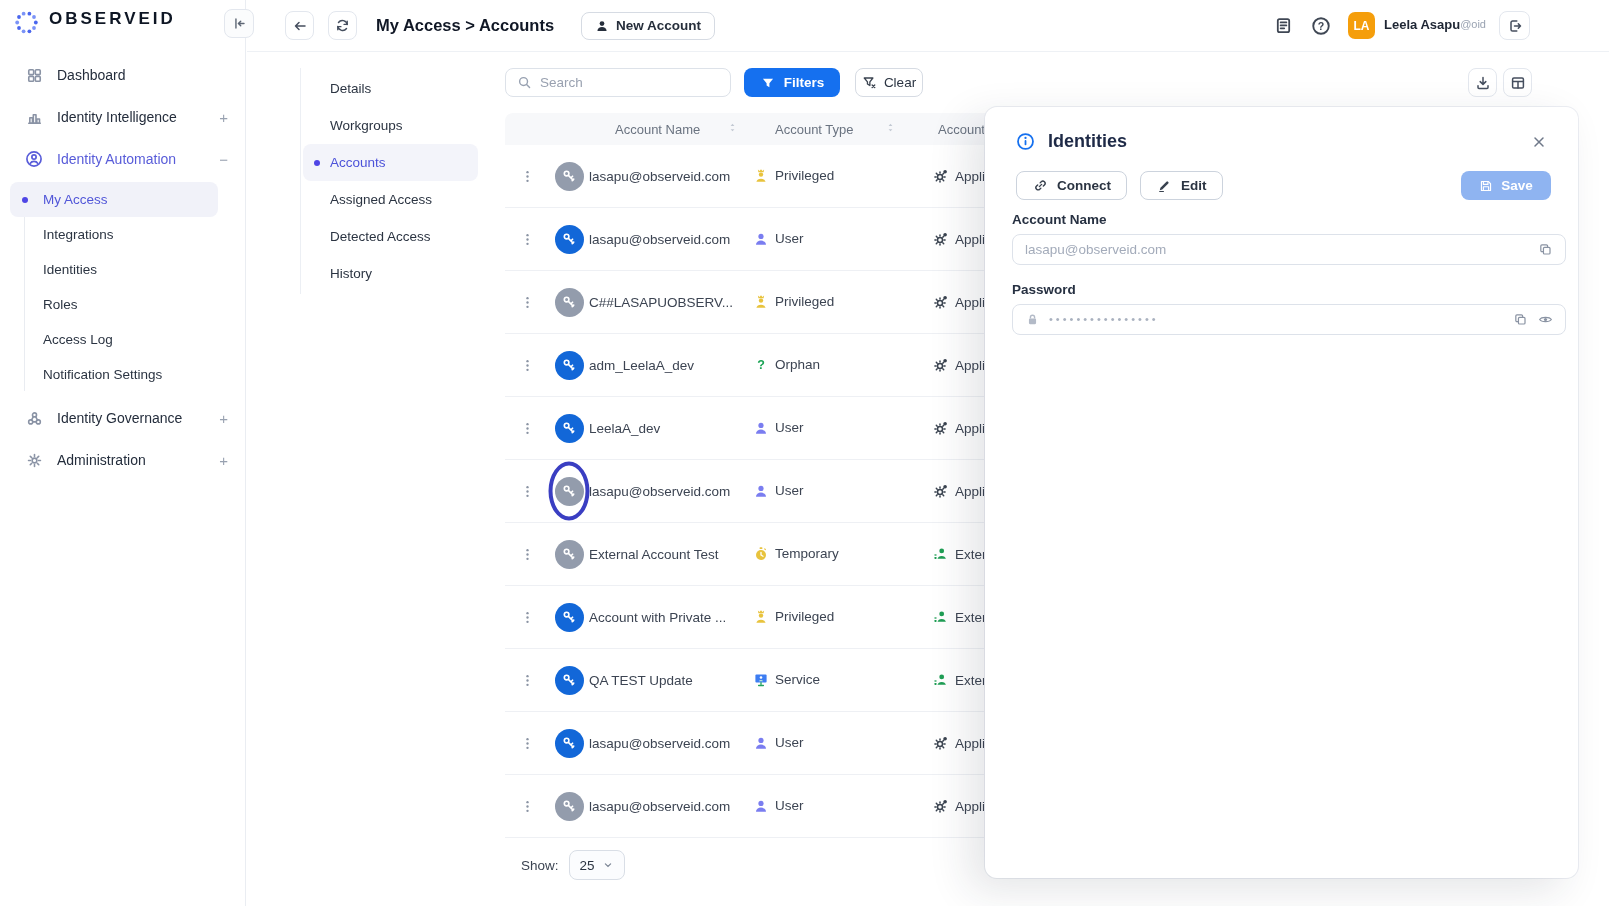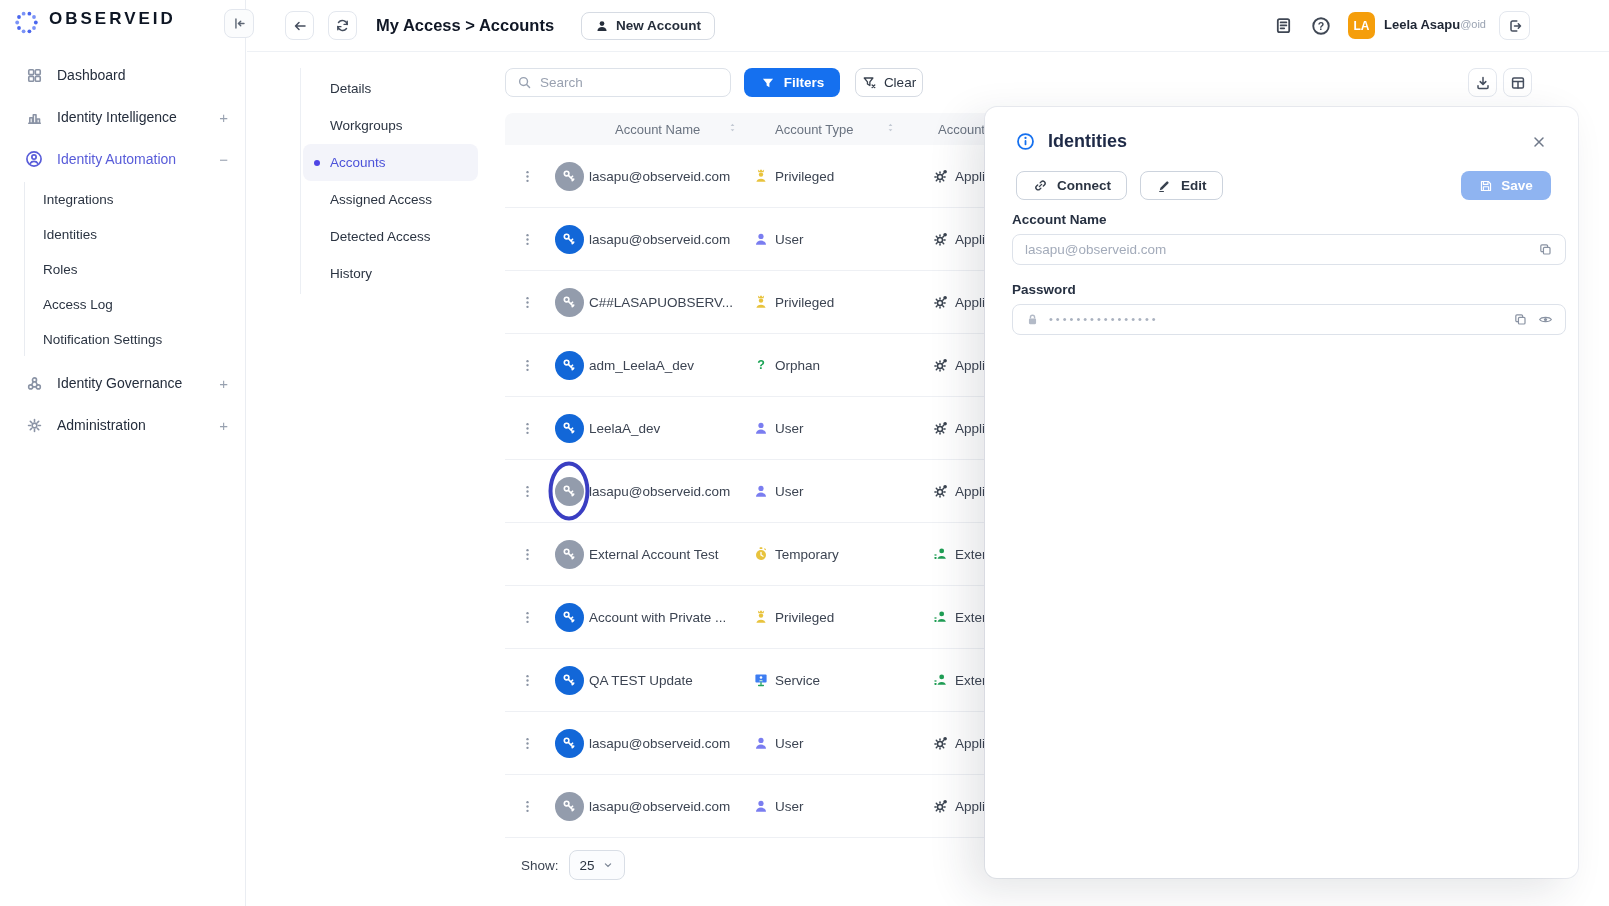--- a/index.html
+++ b/index.html
@@ -64,21 +64,21 @@
   .th-name{padding-left:26px}.th-type{padding-left:22px}.th-source{padding-left:27px}
   .th .sort{margin-left:auto;margin-right:14px}
   .t-row{display:grid;grid-template-columns:44px 40px 164px 158px 1fr;height:62px;align-items:center;border-bottom:1px solid #eef0f4;font-size:13.5px;color:#3c4452;background:#fff}
   .cell-dots{display:flex;justify-content:center;cursor:pointer}
   .cell-key{display:flex;justify-content:center;position:relative}
   .chip{width:29px;height:29px;border-radius:50%;display:flex;align-items:center;justify-content:center}
   .chip.connected{background:#1267d8}
   .chip.disconnected{background:#939cac}
   .annotation{position:absolute;left:50%;top:50%;width:33px;height:51px;transform:translate(-50%,-50%);border:4px solid #3a3ec2;border-radius:50%;pointer-events:none}
   .cell-name{white-space:nowrap;overflow:hidden}
-  .cell-type{display:flex;align-items:center;gap:6px}
+  .cell-type{display:flex;align-items:flex-start;gap:6px}
   .cell-source{display:flex;align-items:center;gap:6px;padding-left:22px;white-space:nowrap}
   .t-footer{height:54px;display:flex;align-items:center;gap:10px;padding-left:16px;font-size:13.5px;color:#3c4452}
   .page-size{width:54px;height:28px;border:1px solid #d9dee6;border-radius:8px;background:#fbfcfe;display:flex;align-items:center;justify-content:center;gap:7px;font-size:13.5px;color:#2b3442}
 
   
   .panel{position:absolute;left:985px;top:107px;width:593px;height:771px;background:#fff;border-radius:12px;box-shadow:-16px 12px 42px rgba(30,41,59,.12),0 0 0 1px #edeff4;z-index:20}
   .panel-title-row{position:absolute;left:31px;top:24px;display:flex;align-items:center;gap:13px}
   .panel-title{font-size:18px;font-weight:600;color:#1e2a47}
   .panel-close{position:absolute;right:30px;top:26px;background:none;border:none;padding:0;width:18px;height:18px;display:flex;align-items:center;justify-content:center}
   .panel-actions{position:absolute;left:31px;top:64px;display:flex;gap:13px}
@@ -149,20 +149,23 @@
               <circle cx="8" cy="8" r="6.3"></circle>
               <circle cx="8" cy="6.3" r="1.9"></circle>
               <path d="M4.7 11.9a3.6 3 0 0 1 6.6 0"></path>
             </g>
           </svg>
         </span>
     <span>Identity Automation</span>
     <span class="expand">−</span>
   </div>
       <div class="nav-children">
+        <div class="nav-child active">
+        <span>My Access</span>
+        </div>
         <div class="nav-child ">
         <span>Integrations</span>
         </div>
         <div class="nav-child ">
         <span>Identities</span>
         </div>
         <div class="nav-child ">
         <span>Roles</span>
         </div>
         <div class="nav-child ">

